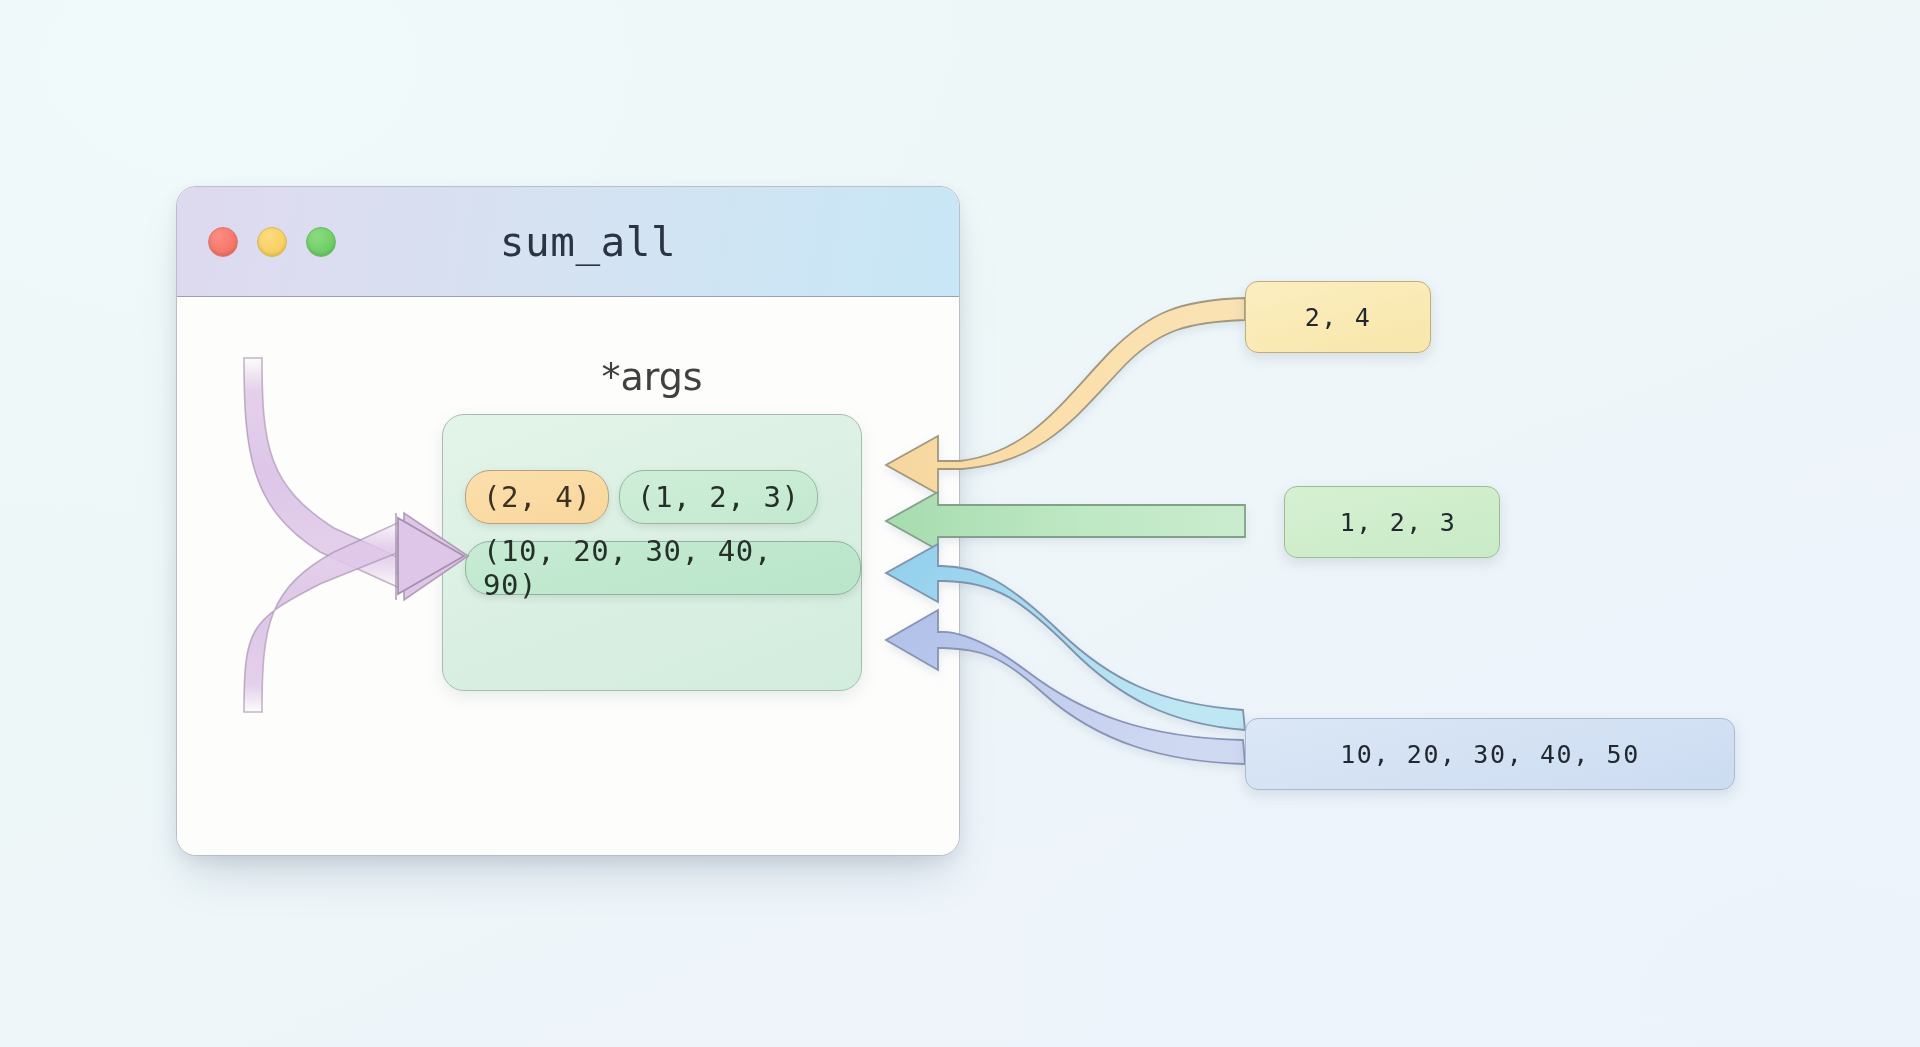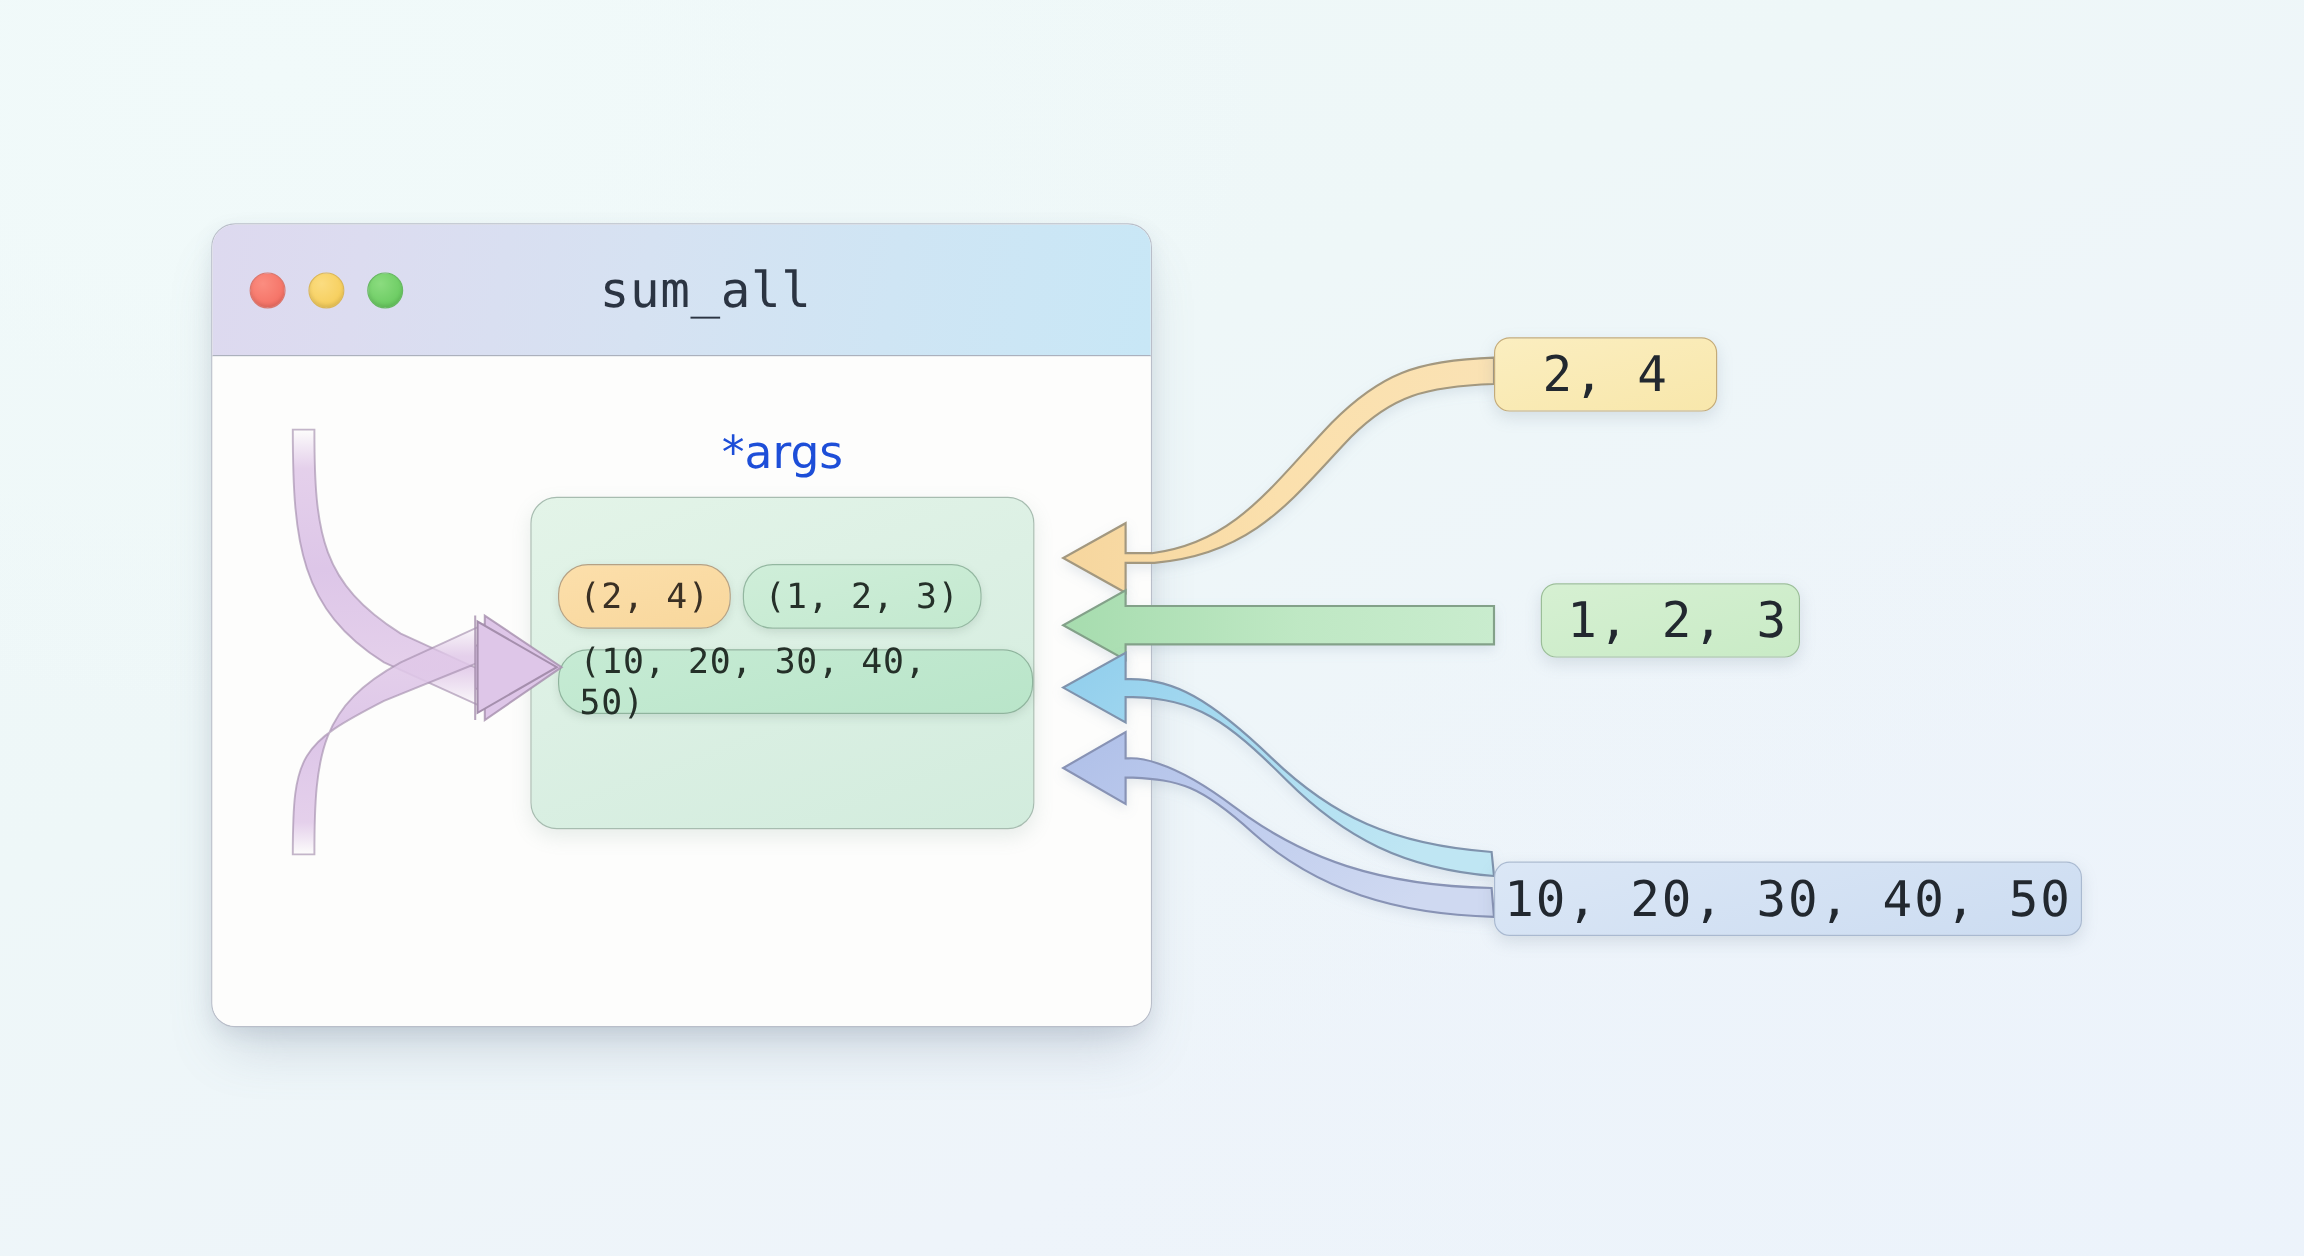--- a/index.html
+++ b/index.html
@@ -52,21 +52,21 @@
     padding-left: 40px;
     pointer-events: none;
   }
   .winbody { position: absolute; left: 0; top: 110px; width: 100%; bottom: 0; background: #fdfdfc; }
 
   
   .args-label {
     position: absolute;
     left: 440px; top: 355px; width: 424px;
     text-align: center;
-    font-size: 38px; color: #1d4ed8;
+    font-size: 38px; color: #404040;
     font-family: "DejaVu Sans", "Liberation Sans", sans-serif;
   }
 
   
   .args-box {
     position: absolute;
     left: 442px; top: 414px;
     width: 420px; height: 277px;
     border-radius: 22px;
     background: linear-gradient(160deg, #e3f4e8 0%, #dcf0e4 45%, #d2ecdd 100%);
@@ -97,23 +97,23 @@
   }
   .chip.mint2 {
     background: linear-gradient(165deg, #c6ebd4 0%, #b9e5c9 100%);
     border: 1.3px solid #8fb49d;
   }
 
   
   .pill {
     position: absolute;
     display: flex; align-items: center; justify-content: center;
-    height: 62px;
+    height: 72px;
     border-radius: 13px;
-    font-size: 41px; letter-spacing: 1.6px;
+    font-size: 25px; letter-spacing: 1.6px;
     color: #22282f;
     box-shadow: 0 5px 13px rgba(120,135,155,.22);
     text-align: center;
   }
   .pill.cream {
     left: 1245px; top: 281px; width: 186px;
     background: linear-gradient(165deg, #fbeec0 0%, #f8e7ab 100%);
     border: 1.4px solid #c4ab79;
   }
   .pill.green {
@@ -145,21 +145,21 @@
     </div>
     <div class="wintitle">sum_all</div>
     <div class="winbody"></div>
   </div>
 
   <div class="args-label">*args</div>
 
   <div class="args-box">
     <div class="chip peach">(2, 4)</div>
     <div class="chip mint">(1, 2, 3)</div>
-    <div class="chip mint2">(10, 20, 30, 40, 50)</div>
+    <div class="chip mint2">(10, 20, 30, 40, 90)</div>
   </div>
 
   <svg class="arrows" viewBox="0 0 1920 1047">
     <defs>
       <linearGradient id="gOrange" x1="0" y1="0" x2="1" y2="0">
         <stop offset="0" stop-color="#f6d69e"></stop>
         <stop offset="0.5" stop-color="#fbe0ad"></stop>
         <stop offset="1" stop-color="#fae2b4"></stop>
       </linearGradient>
       <linearGradient id="gGreen" x1="0" y1="0" x2="1" y2="0">

